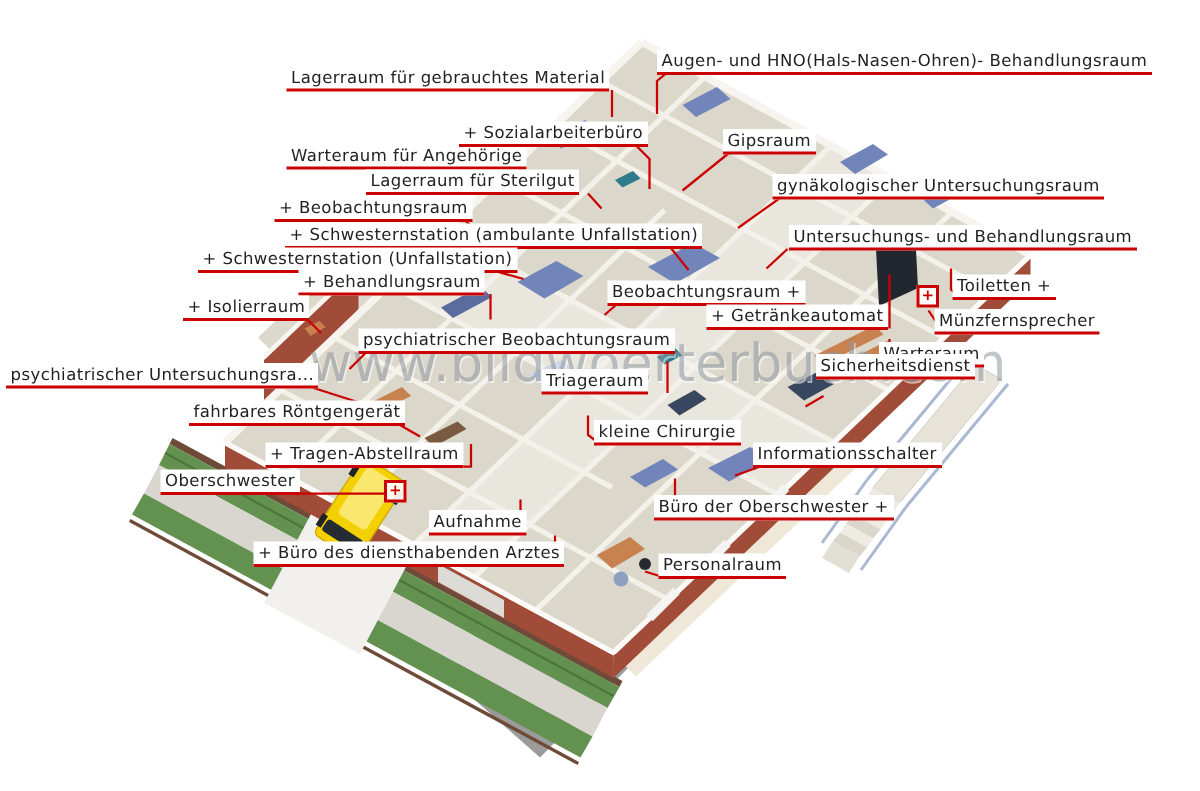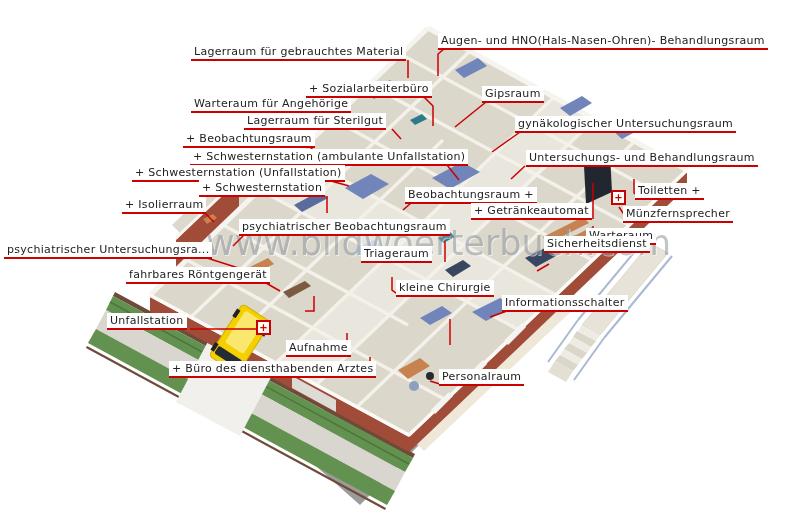--- a/index.html
+++ b/index.html
@@ -170,36 +170,38 @@
   <div class="lbl" style="left:191px;top:44px">Lagerraum für gebrauchtes Material</div>
   <div class="lbl" style="left:438px;top:33px">Augen- und HNO(Hals-Nasen-Ohren)- Behandlungsraum</div>
   <div class="lbl" style="left:191px;top:96px">Warteraum für Angehörige</div>
   <div class="lbl" style="left:306px;top:81px">+ Sozialarbeiterbüro</div>
   <div class="lbl" style="left:482px;top:86px">Gipsraum</div>
   <div class="lbl" style="left:244px;top:113px">Lagerraum für Sterilgut</div>
   <div class="lbl" style="left:515px;top:116px">gynäkologischer Untersuchungsraum</div>
   <div class="lbl" style="left:183px;top:131px">+ Beobachtungsraum</div>
   <div class="lbl" style="left:190px;top:149px">+ Schwesternstation (ambulante Unfallstation)</div>
   <div class="lbl" style="left:132px;top:165px">+ Schwesternstation (Unfallstation)</div>
-  <div class="lbl" style="left:199px;top:180px">+ Schwesternstation</div>
+  <div class="lbl" style="left:199px;top:180px">+ Behandlungsraum</div>
   <div class="lbl" style="left:122px;top:197px">+ Isolierraum</div>
   <div class="lbl" style="left:239px;top:219px">psychiatrischer Beobachtungsraum</div>
   <div class="lbl" style="left:126px;top:267px">fahrbares Röntgengerät</div>
   <div class="lbl" style="left:4px;top:242px">psychiatrischer Untersuchungsra...</div>
-  <div class="lbl" style="left:107px;top:313px">Unfallstation</div>
+  <div class="lbl" style="left:177px;top:295px">+ Tragen-Abstellraum</div>
+  <div class="lbl" style="left:107px;top:313px">Oberschwester</div>
   <div class="lbl" style="left:286px;top:340px">Aufnahme</div>
   <div class="lbl" style="left:169px;top:361px">+ Büro des diensthabenden Arztes</div>
   <div class="lbl" style="left:396px;top:280px">kleine Chirurgie</div>
   <div class="lbl" style="left:361px;top:246px">Triageraum</div>
   <div class="lbl" style="left:405px;top:187px">Beobachtungsraum +</div>
   <div class="lbl" style="left:635px;top:183px">Toiletten +</div>
   <div class="lbl" style="left:471px;top:203px">+ Getränkeautomat</div>
   <div class="lbl" style="left:623px;top:206px">Münzfernsprecher</div>
   <div class="lbl" style="left:586px;top:228px">Warteraum</div>
   <div class="lbl" style="left:544px;top:236px">Sicherheitsdienst</div>
   <div class="lbl" style="left:502px;top:295px">Informationsschalter</div>
+  <div class="lbl" style="left:436px;top:330px">Büro der Oberschwester +</div>
   <div class="lbl" style="left:439px;top:369px">Personalraum</div>
   <div class="lbl" style="left:526px;top:150px">Untersuchungs- und Behandlungsraum</div>
 
   <div class="marker" style="left:256px;top:320px">+</div>
   <div class="marker" style="left:611px;top:190px">+</div>
 
 </div>
 
 </body></html>

